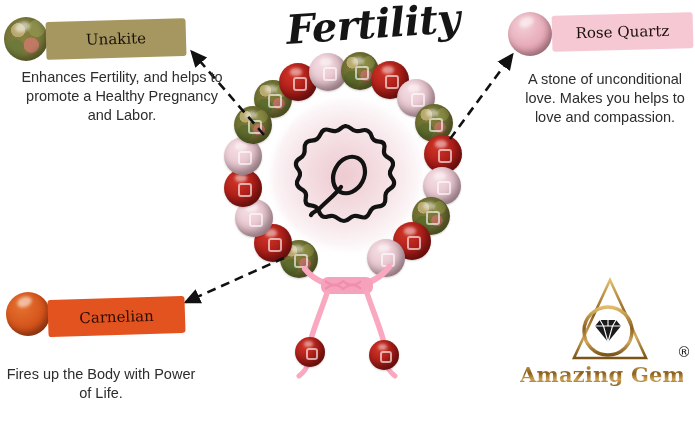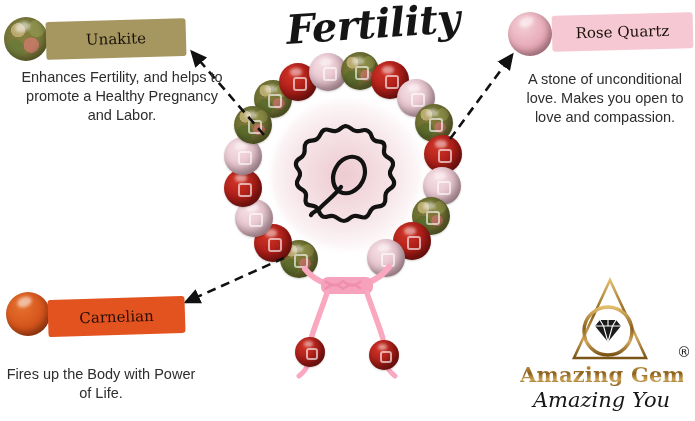--- a/index.html
+++ b/index.html
@@ -304,21 +304,21 @@
       <span>Unakite</span>
     </div>
     <div class="desc unakite">Enhances Fertility, and helps to promote a Healthy Pregnancy and Labor.</div>
   </div>
 
   <div class="callout">
     <div class="gem-thumb rose"></div>
     <div class="banner rose">
       <span>Rose Quartz</span>
     </div>
-    <div class="desc rose">A stone of unconditional love. Makes you open to love and compassion.</div>
+    <div class="desc rose">A stone of unconditional love. Makes you helps to love and compassion.</div>
   </div>
 
   <div class="callout">
     <div class="gem-thumb carn"></div>
     <div class="banner carn">
       <span>Carnelian</span>
     </div>
     <div class="desc carn">Fires up the Body with Power of Life.</div>
   </div>
 
@@ -334,16 +334,15 @@
       </defs>
       <path d="M42 4 L78 82 L6 82 Z" fill="none" stroke="url(#gold)" stroke-width="2.6"></path>
       <circle cx="40" cy="55" r="24" fill="none" stroke="url(#gold)" stroke-width="3.4"></circle>
       <g transform="translate(40,44)">
         <path d="M-13 6 L-8 0 L8 0 L13 6 L0 22 Z" fill="#1b1b1b"></path>
         <path d="M-13 6 L13 6 M-8 0 L-4.5 6 L0 22 M8 0 L4.5 6 L0 22 M-4.5 6 L4.5 6 M0 0 L0 6" stroke="#ffffff" stroke-width="1.1" fill="none"></path>
       </g>
     </svg>
     <div class="logo-reg">®</div>
     <div class="logo-name">Amazing Gemstone</div>
-    <div class="logo-tag">Amazing You</div>
   </div>
 
 </div>
 
 </body></html>

